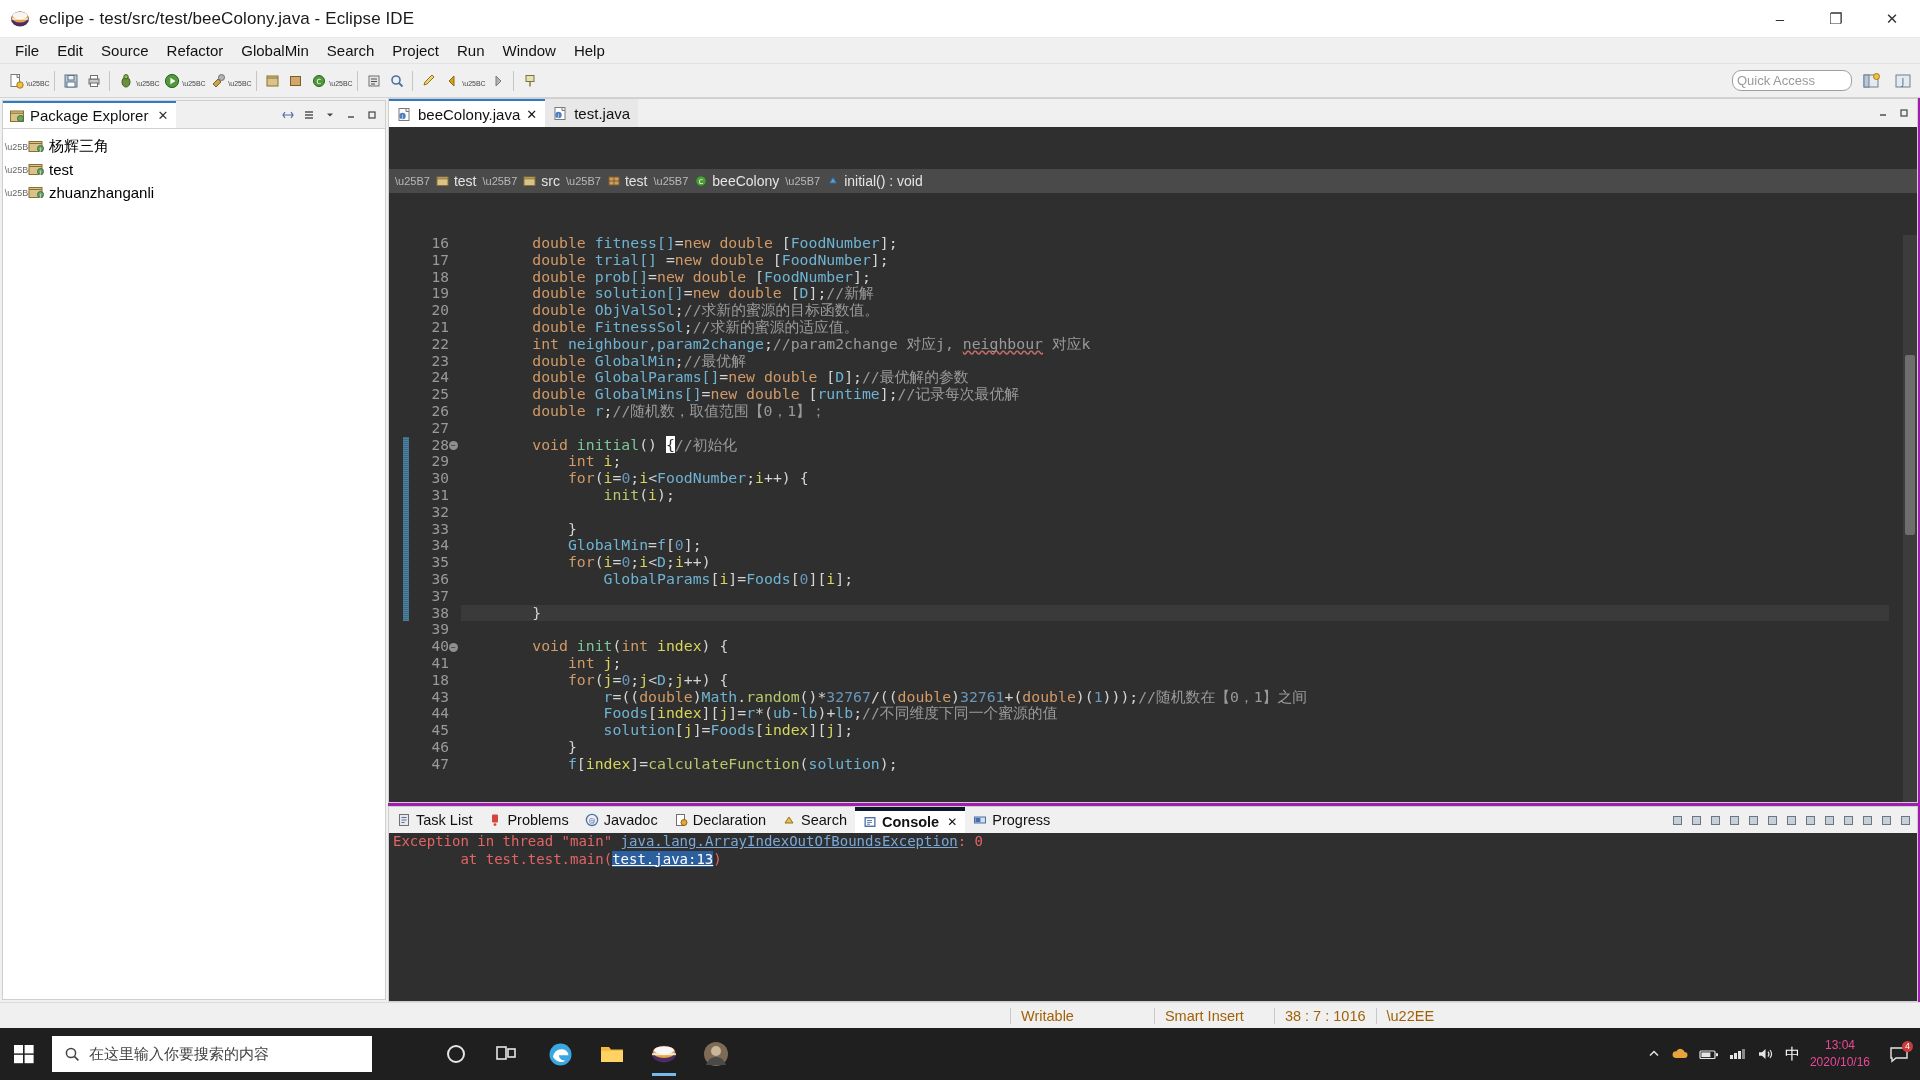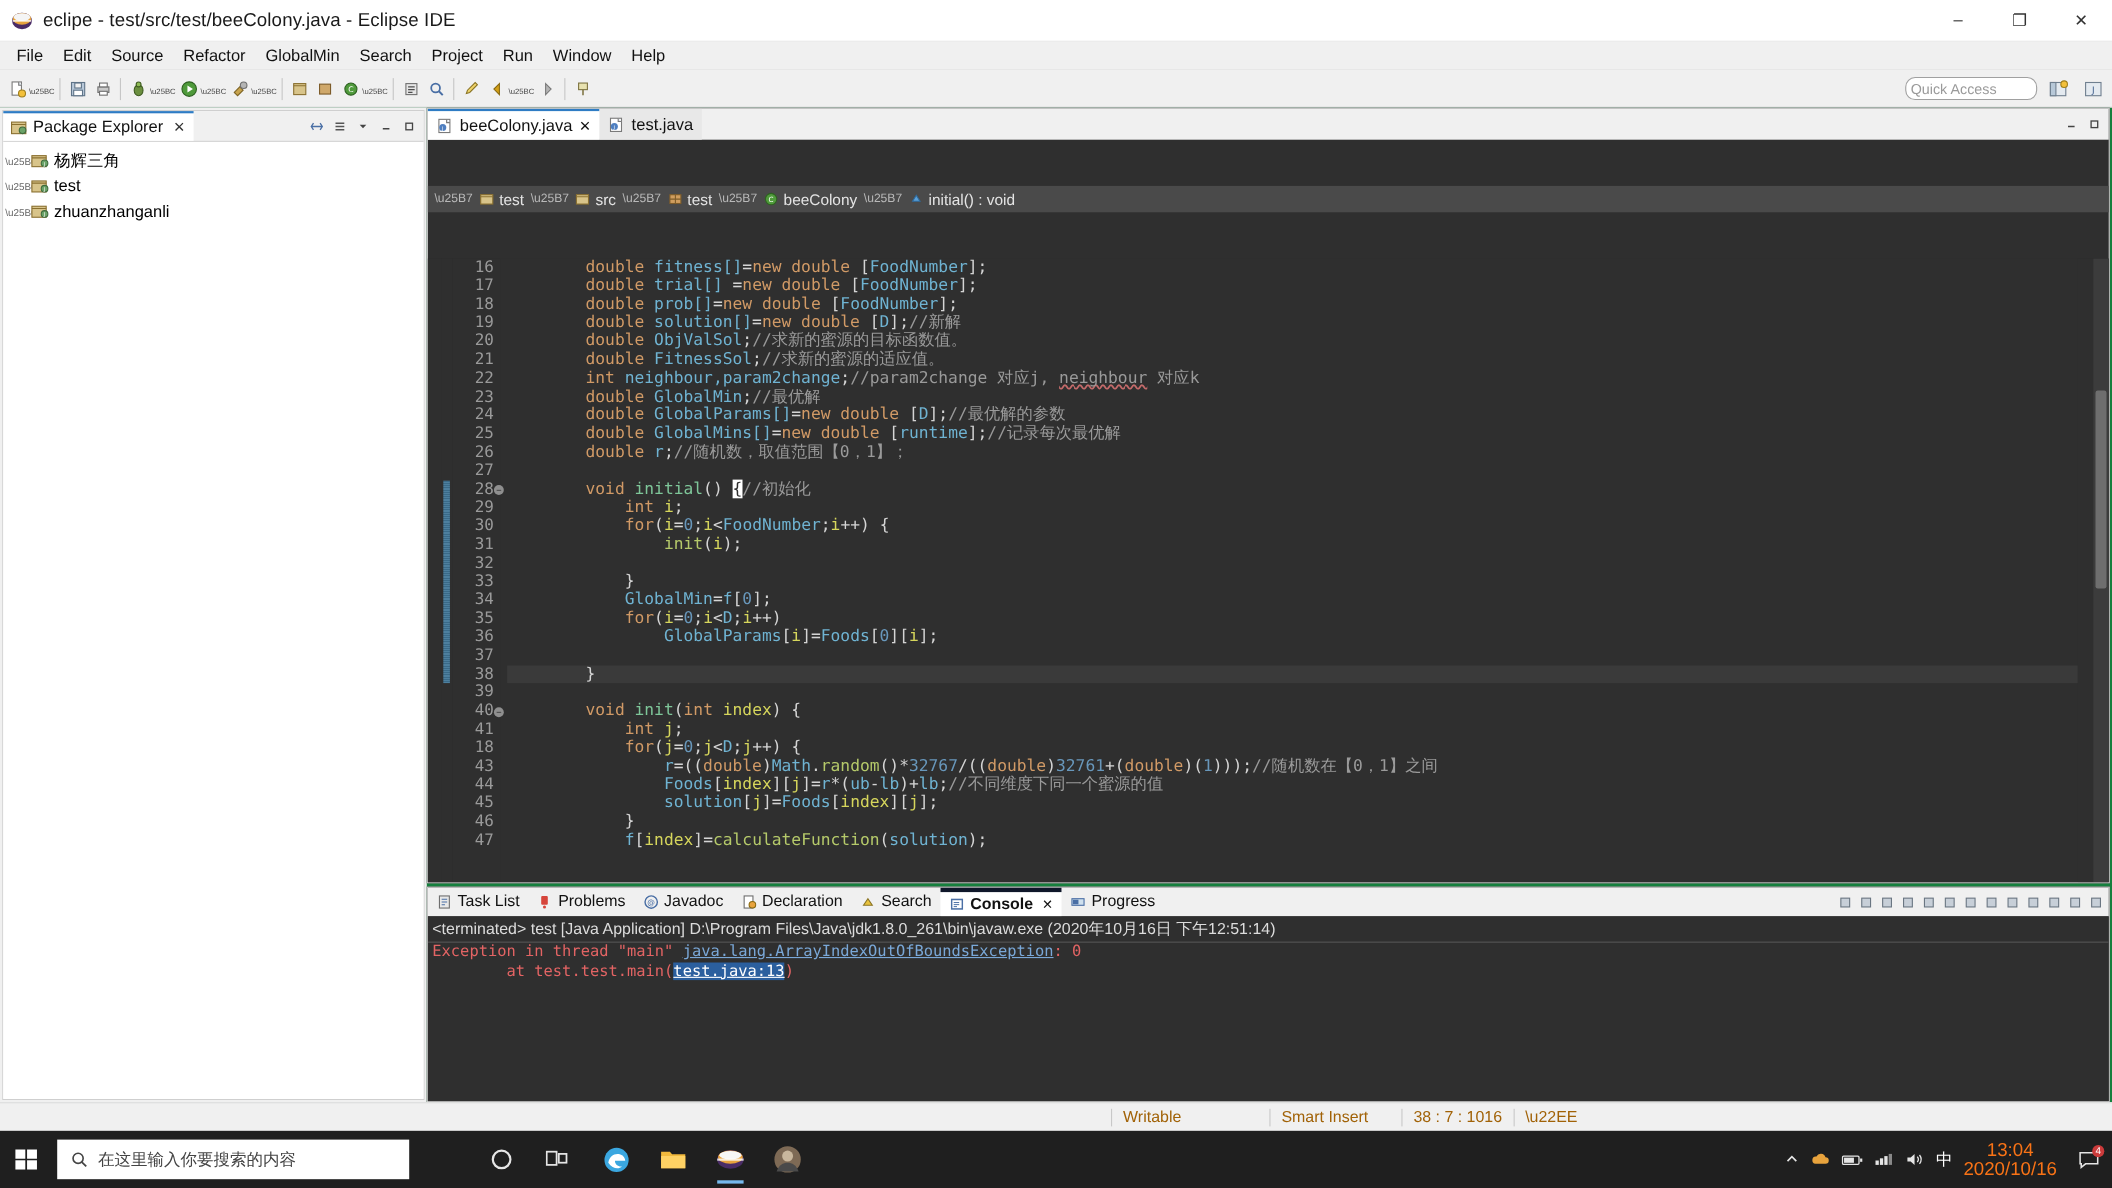--- a/index.html
+++ b/index.html
@@ -47,21 +47,21 @@
     width: 120px; height: 21px; background: #fff; border: 1px solid #a0a0a0;
     font-size: 13px; color: #9a9a9a; padding: 0 4px; line-height: 19px;
     border-radius: 9px; text-align: left;
   }
   .persp-btn {
     width: 26px; height: 26px; margin-left: 6px;
     display: flex; align-items: center; justify-content: center;
   }
 
   
-  .workbench { flex: 1; display: flex; background: #15803d; min-height: 0; }
+  .workbench { flex: 1; display: flex; background: #a21caf; min-height: 0; }
   .left-col { width: 388px; flex: none; display: flex; flex-direction: column; background:#f0f0f0; padding: 2px 2px 2px 2px;}
   .right-col { flex: 1; display: flex; flex-direction: column; min-width: 0; padding-right: 2px; }
 
   
   .view-pane { display: flex; flex-direction: column; background: #fff; border: 1px solid #cfcfcf; flex: 1; min-height: 0;}
   .view-tabbar {
     height: 28px; background: #f0f0f0; display: flex; align-items: stretch;
     border-bottom: 1px solid #d0d0d0; flex:none;
   }
   .view-tab {
@@ -155,21 +155,21 @@
   .taskbar { height: 52px; background: #1f1f1f; display:flex; align-items:center; flex:none; }
   .start-btn { width:48px; height:52px; display:flex; align-items:center; justify-content:center;}
   .search-box {
     width: 320px; height: 36px; background:#fff; display:flex; align-items:center;
     gap:8px; padding-left:12px; margin-left:4px; color:#444; font-size:15px;
   }
   .tb-apps { display:flex; align-items:center; gap:4px; margin-left:60px; }
   .tb-app { width:48px; height:48px; display:flex; align-items:center; justify-content:center; position:relative;}
   .tb-app.active::after { content:''; position:absolute; bottom:2px; left:12px; width:24px; height:3px; background:#76b9ed;}
   .tray { margin-left:auto; display:flex; align-items:center; gap:10px; padding-right:8px; color:#fff; font-size:14px;}
-  .clock { text-align:center; line-height:17px; font-size:17px; color:#f97316; padding-right:6px;}
+  .clock { text-align:center; line-height:17px; font-size:12px; color:#ec4899; padding-right:6px;}
   .tray-ico { display:flex; align-items:center; justify-content:center; }
   .notif { width:26px; height:30px; display:flex; align-items:center; justify-content:center; position:relative;}
   .notif .badge { position:absolute; top:2px; right:-1px; background:#cc3b3b; color:#fff; font-size:9px;
                   border-radius:7px; padding:0 3px; line-height:11px;}
 </style>
 </head>
 <body>
 
 <div id="app">
 
@@ -673,21 +673,20 @@
                 </svg>
               </div>
               <div class="mini-btn">
                 <svg width="13" height="13" viewBox="0 0 13 13">
                   <rect x="2.5" y="2.5" width="8" height="8" fill="#c7cfd8" stroke="#6a7682"></rect>
                 </svg>
               </div>
             </div>
           </div>
         <div class="console-body">
-          <div class="con-head">&lt;terminated&gt; test [Java Application] D:\Program Files\Java\jdk1.8.0_261\bin\javaw.exe (2020年10月16日 下午12:51:14)</div>
           <div id="console-lines">
               <div class="con-line"><span class="err">Exception in thread </span><span class="err">"main" </span><span class="lnk">java.lang.ArrayIndexOutOfBoundsException</span><span class="err">: </span><span class="err">0</span></div>
               <div class="con-line"><span class="err">	at test.test.main(</span><span class="lnk-hl">test.java:13</span><span class="err">)</span></div>
             </div>
         </div>
       </div>
 
     </div>
   </div>
 

